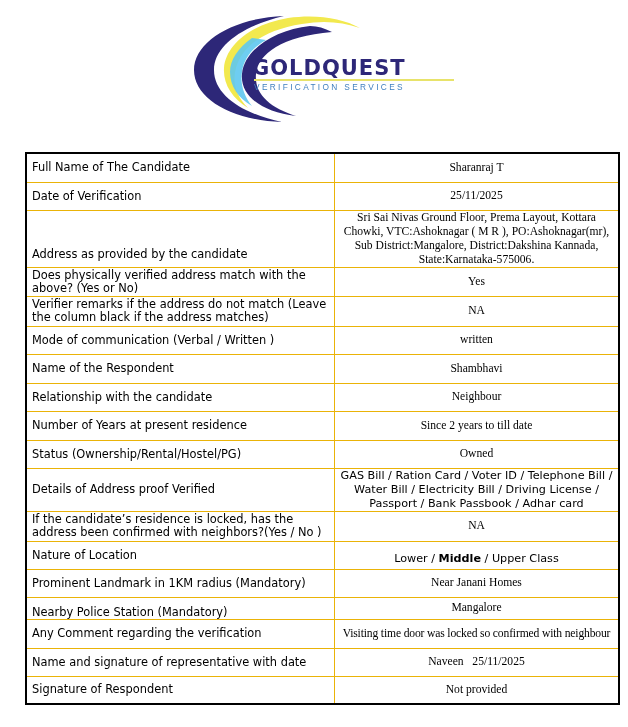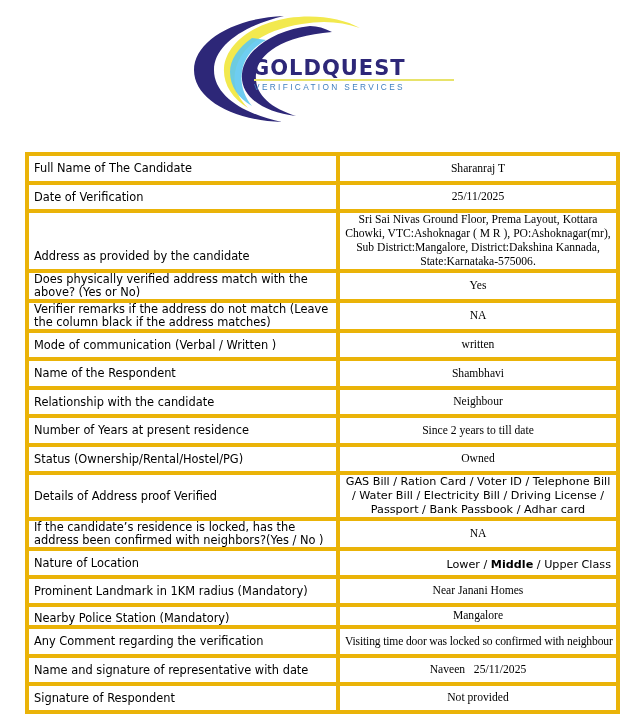--- a/index.html
+++ b/index.html
@@ -68,21 +68,21 @@
     table.report {
       position: absolute;
       left: 25px;
       top: 152px;
       width: 595px;
       border-collapse: collapse;
       border: 2px solid #000;
       table-layout: fixed;
     }
     table.report td {
-      border: 4px solid #eab308;
+      border: 1px solid #eab308;
       padding: 0 5px;
       vertical-align: middle;
       overflow: hidden;
     }
     td.label {
       width: 297px;
       font-family: "DejaVu Sans", sans-serif;
       font-size: 11.4px;
       line-height: 13px;
       text-align: left;
@@ -102,21 +102,20 @@
     td.value.sans {
       font-family: "DejaVu Sans", sans-serif;
       font-size: 11.2px;
       line-height: 14px;
     }
     td.value.nowrap { white-space: nowrap; letter-spacing: -0.15px; }
     td.value .bold { font-weight: bold; }
     td.value.lowpos {
       vertical-align: bottom;
       padding-bottom: 3px;
-      text-align: right;
     }
   </style>
 </head>
 <body>
 
 <div class="logo">
   <svg width="265" height="110" viewBox="0 0 265 110" style="position:absolute;left:0;top:0;">
 
     <path d="M92 4 C40 6 2 30 2 58 C2 86 38 108 90 110 C52 102 22 84 22 58 C22 34 50 14 92 4 Z" fill="#2d2778"></path>
 

